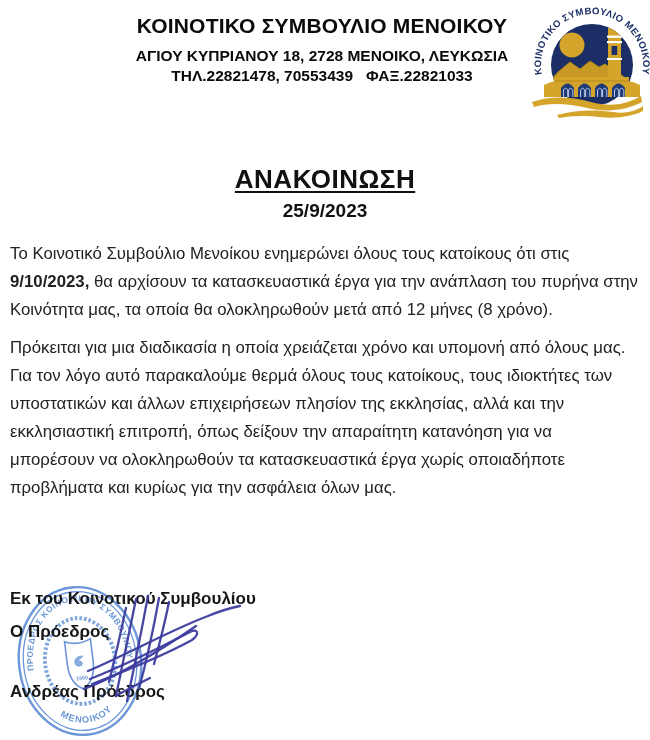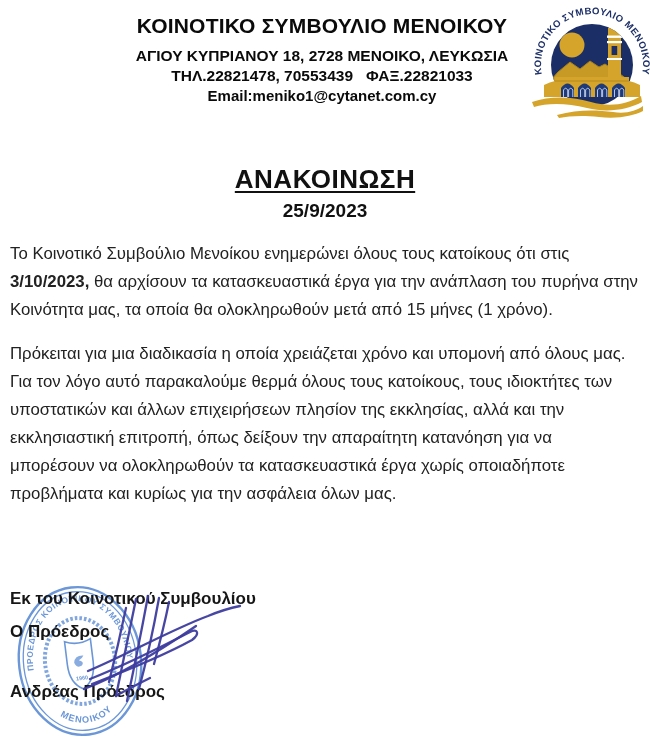--- a/index.html
+++ b/index.html
@@ -41,21 +41,21 @@
     text-decoration: underline; text-underline-offset: 2px;
   }
   .doc-date span { display: inline-block; }
 
   
   .body-copy {
     position: absolute; top: 240px; left: 10px; width: 629px;
     font-size: 16.8px; line-height: 28px; color: #222222;
   }
   .para { margin: 0; }
-  .para-2 { margin-top: 16px; }
+  .para-2 { margin-top: 10px; }
   .bold-inline { font-weight: bold; }
 
   
   .closing-line { position: absolute; left: 10px; font-size: 17px; font-weight: bold; color: #161616; z-index: 2; }
   .closing-1 { top: 589px; }
   .closing-2 { top: 622px; }
   .closing-name { top: 682px; }
 
   .stamp-svg { position: absolute; left: 14px; top: 582px; z-index: 1; }
   .ink-svg   { position: absolute; left: 78px; top: 584px; z-index: 3; }
@@ -70,21 +70,20 @@
 </style>
 </head>
 <body>
 
 <div class="page">
 
   <div class="letterhead">
     <div class="org-name">ΚΟΙΝΟΤΙΚΟ ΣΥΜΒΟΥΛΙΟ ΜΕΝΟΙΚΟΥ</div>
     <div class="addr-line">ΑΓΙΟΥ ΚΥΠΡΙΑΝΟΥ 18, 2728 ΜΕΝΟΙΚΟ, ΛΕΥΚΩΣΙΑ</div>
     <div class="phone-line">ΤΗΛ.22821478, 70553439   ΦΑΞ.22821033</div>
-    <div class="email-line">Email:meniko1@cytanet.com.cy</div>
   </div>
 
   <svg class="logo-svg" width="126" height="118" viewBox="0 0 126 118" aria-hidden="true">
     <defs>
       <path id="logoArc" d="M 19.8 88.5 A 51 51 0 1 1 108.2 88.5"></path>
       <clipPath id="logoClip">
           <circle cx="64" cy="63" r="41"></circle>
         </clipPath>
     </defs>
     <text class="logo-arc">
@@ -120,21 +119,21 @@
       <path d="M 29 113 C 50 107 69 108 85 110 C 98 112 108 109 115 104 L 115 109 C 105 114 90 117 71 115 C 54 113 41 114 31 116 Z" fill="#d4a42b"></path>
     </g>
   </svg>
 
   <div class="title-block">
     <div><span class="doc-title">ΑΝΑΚΟΙΝΩΣΗ</span></div>
     <div class="doc-date"><span>25/9/2023</span></div>
   </div>
 
   <div class="body-copy">
-    <p class="para para-1"><span>Το Κοινοτικό Συμβούλιο Μενοίκου ενημερώνει όλους τους κατοίκους ότι στις </span><span class="bold-inline">3/10/2023,</span><span> θα αρχίσουν τα κατασκευαστικά έργα για την ανάπλαση του πυρήνα στην Κοινότητα μας, τα οποία θα ολοκληρωθούν μετά από 15 μήνες (1 χρόνο).</span></p>
+    <p class="para para-1"><span>Το Κοινοτικό Συμβούλιο Μενοίκου ενημερώνει όλους τους κατοίκους ότι στις </span><span class="bold-inline">9/10/2023,</span><span> θα αρχίσουν τα κατασκευαστικά έργα για την ανάπλαση του πυρήνα στην Κοινότητα μας, τα οποία θα ολοκληρωθούν μετά από 12 μήνες (8 χρόνο).</span></p>
     <p class="para para-2">Πρόκειται για μια διαδικασία η οποία χρειάζεται χρόνο και υπομονή από όλους μας. Για τον λόγο αυτό παρακαλούμε θερμά όλους τους κατοίκους, τους ιδιοκτήτες των υποστατικών και άλλων επιχειρήσεων πλησίον της εκκλησίας, αλλά και την εκκλησιαστική επιτροπή, όπως δείξουν την απαραίτητη κατανόηση για να μπορέσουν να ολοκληρωθούν τα κατασκευαστικά έργα χωρίς οποιαδήποτε προβλήματα και κυρίως για την ασφάλεια όλων μας.</p>
   </div>
 
   <div class="closing-line closing-1">Εκ του Κοινοτικού Συμβουλίου</div>
   <div class="closing-line closing-2">Ο Πρόεδρος</div>
   <div class="closing-line closing-name">Ανδρέας Πρόεδρος</div>
 
   <svg class="stamp-svg" width="132" height="158" viewBox="0 0 132 158" aria-hidden="true">
     <g transform="rotate(-7 66 79)">
       <defs>

